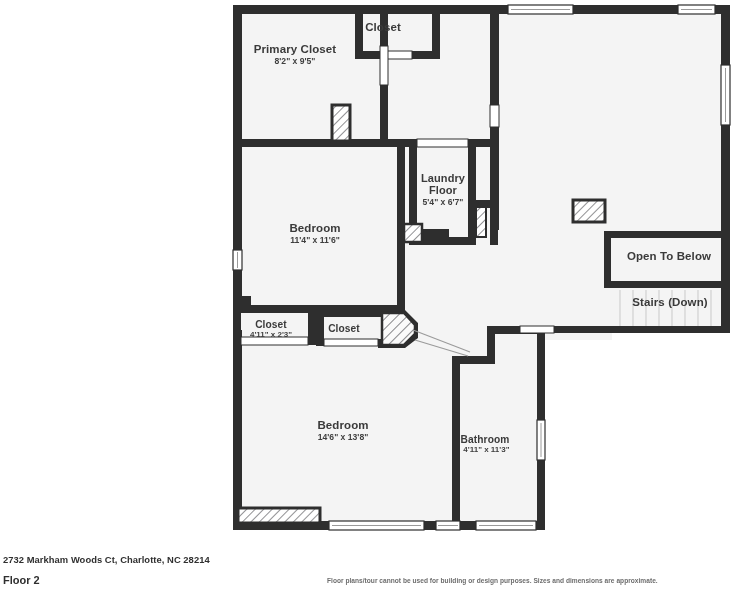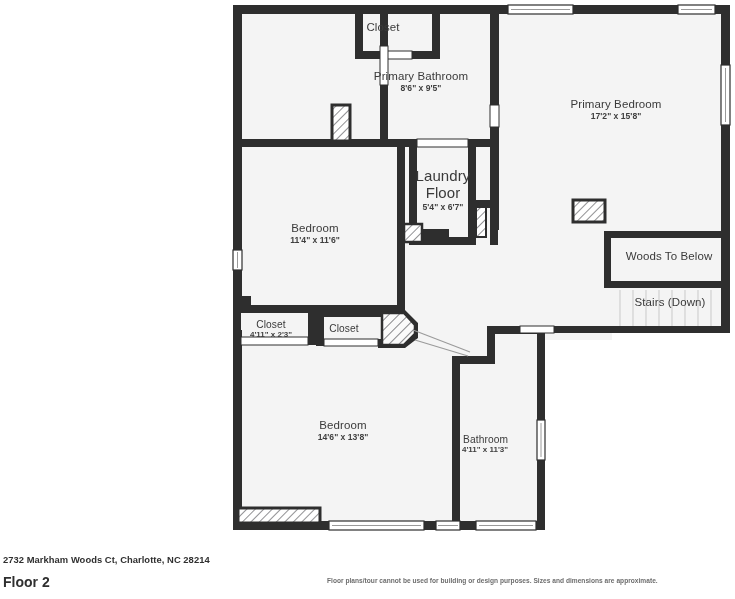--- a/index.html
+++ b/index.html
@@ -32,35 +32,35 @@
   
   .room-label {
     position: absolute;
     text-align: center;
     color: #3a3a3a;
     line-height: 1.12;
     pointer-events: none;
     white-space: nowrap;
   }
   .room-label .rl-name {
-    font-weight: normal;
+    font-weight: bold;
     font-size: 11.5px;
     letter-spacing: .1px;
     display: block;
   }
   .room-label .rl-dim {
     font-weight: bold;
     font-size: 8.6px;
     display: block;
     margin-top: 1px;
     color: #3f3f3f;
   }
   .room-label.small .rl-name { font-size: 10.2px; }
   .room-label.small .rl-dim  { font-size: 8px; }
-  .room-label.two-line .rl-name { font-size: 15px; }
+  .room-label.two-line .rl-name { font-size: 11px; }
 
   
   #footer {
     position: absolute;
     left: 0;
     top: 538px;
     width: 688px;
     height: 54px;
   }
   #address-text {
@@ -69,21 +69,21 @@
     top: 16px;
     font-size: 9.4px;
     font-weight: bold;
     color: #2f2f2f;
     letter-spacing: .05px;
   }
   #floor-text {
     position: absolute;
     left: 3px;
     top: 36px;
-    font-size: 14px;
+    font-size: 11px;
     font-weight: bold;
     color: #2f2f2f;
   }
   #disclaimer-text {
     position: absolute;
     left: 327px;
     top: 39px;
     font-size: 6.6px;
     font-weight: bold;
     color: #6d6d6d;
@@ -306,48 +306,44 @@
       <g>
         <rect x="380" y="46" width="8" height="39" fill="#ffffff" stroke="#2e2e2e" stroke-width="1"></rect>
       </g>
 
       <g>
         <rect x="490" y="105" width="9" height="22" fill="#ffffff" stroke="#2e2e2e" stroke-width="1"></rect>
       </g>
     </g>
   </svg>
 
+  <div class="room-label" style="left:295px; top:55px; transform:translate(-50%,-50%);">
+    <span class="rl-name">Primary Closet</span>
+    <span class="rl-dim">8'2" x 9'5"</span>
+  </div>
 
   <div class="room-label" style="left:383px; top:27px; transform:translate(-50%,-50%);">
     <span class="rl-name">Closet</span>
   </div>
 
-  <div class="room-label" style="left:421px; top:82px; transform:translate(-50%,-50%);">
-    <span class="rl-name">Primary Bathroom</span>
-    <span class="rl-dim">8'6" x 9'5"</span>
-  </div>
-
-  <div class="room-label" style="left:616px; top:110px; transform:translate(-50%,-50%);">
-    <span class="rl-name">Primary Bedroom</span>
-    <span class="rl-dim">17'2" x 15'8"</span>
-  </div>
+
 
   <div class="room-label" style="left:315px; top:234px; transform:translate(-50%,-50%);">
     <span class="rl-name">Bedroom</span>
     <span class="rl-dim">11'4" x 11'6"</span>
   </div>
 
   <div class="room-label two-line" style="left:443px; top:190px; transform:translate(-50%,-50%);">
     <span class="rl-name">Laundry</span>
     <span class="rl-name">Floor</span>
     <span class="rl-dim">5'4" x 6'7"</span>
   </div>
 
   <div class="room-label" style="left:669px; top:256px; transform:translate(-50%,-50%);">
-    <span class="rl-name">Woods To Below</span>
+    <span class="rl-name">Open To Below</span>
   </div>
 
   <div class="room-label" style="left:670px; top:302px; transform:translate(-50%,-50%);">
     <span class="rl-name">Stairs (Down)</span>
   </div>
 
   <div class="room-label small" style="left:271px; top:330px; transform:translate(-50%,-50%);">
     <span class="rl-name">Closet</span>
     <span class="rl-dim">4'11" x 2'3"</span>
   </div>

